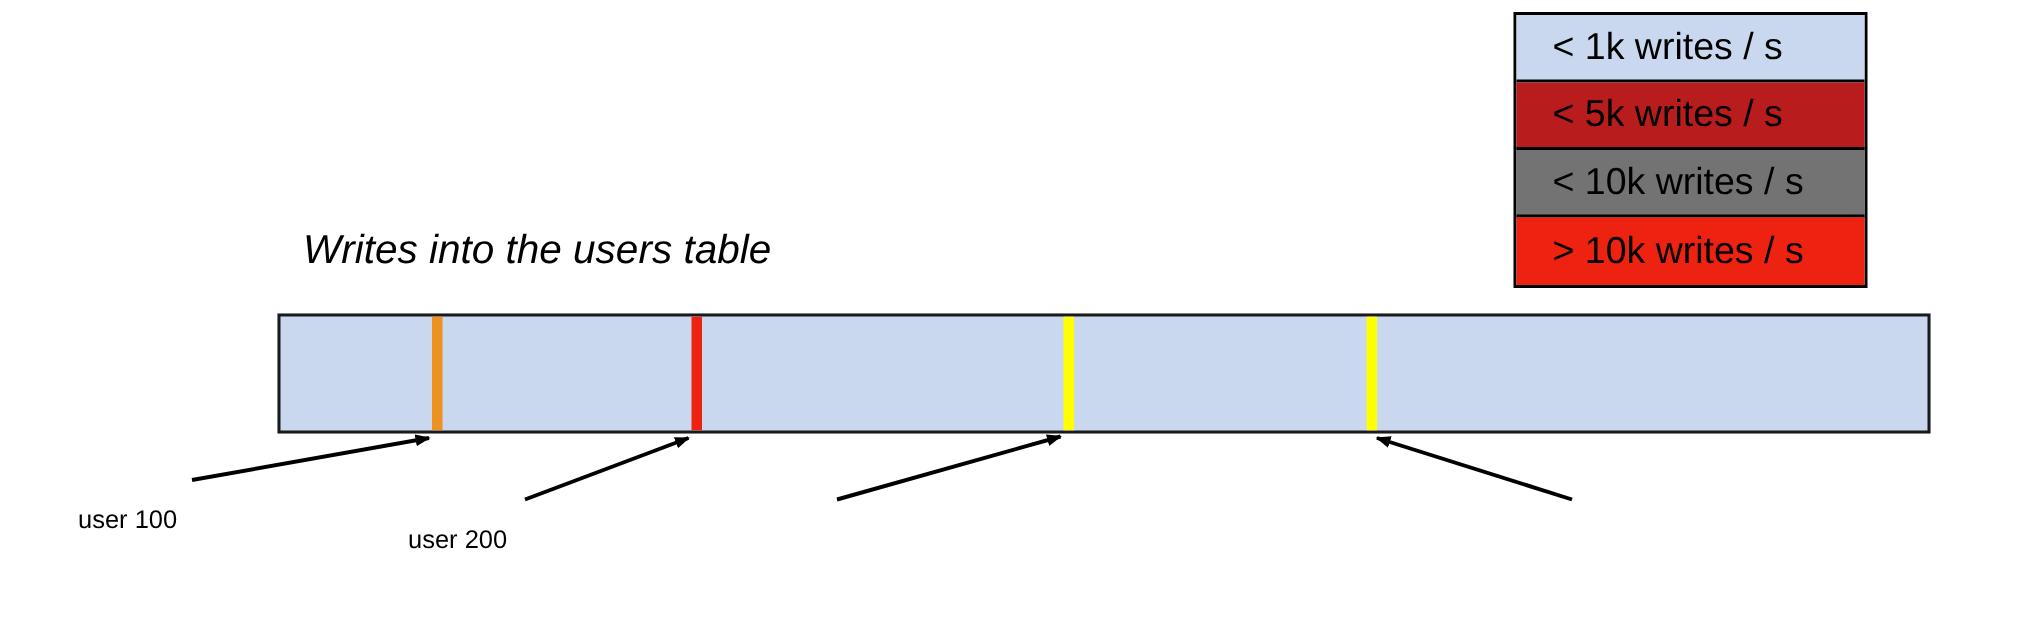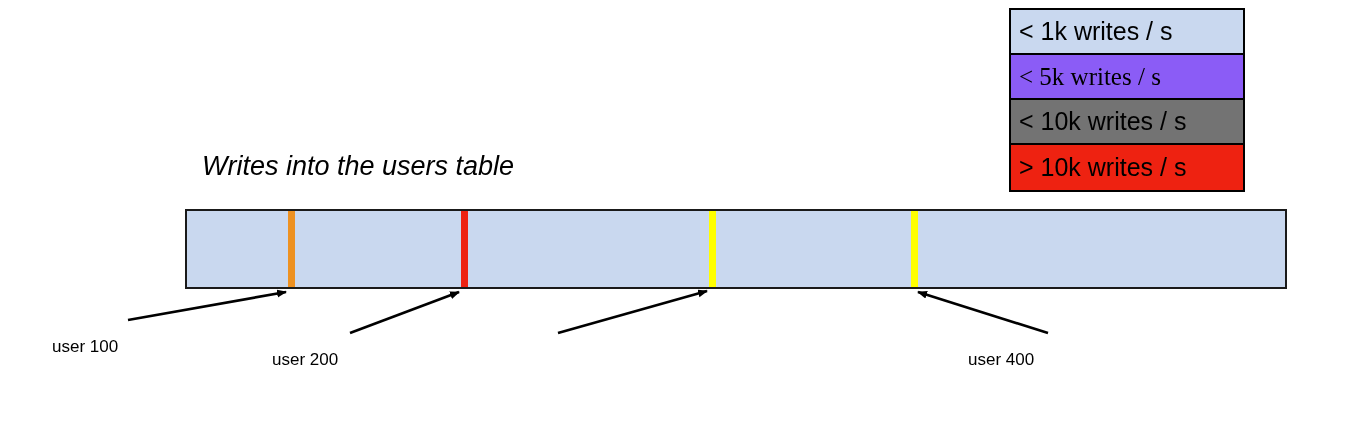--- a/index.html
+++ b/index.html
@@ -27,21 +27,21 @@
     border: 2px solid #000000;
     box-sizing: border-box;
     background: #ffffff;
   }
   .legend-row {
     height: 45px;
     box-sizing: border-box;
     border-bottom: 2px solid #000000;
     display: flex;
     align-items: center;
-    padding-left: 8px;
+    padding-left: 24px;
   }
   .legend-row:last-child {
     border-bottom: none;
   }
   .legend-label {
     font-size: 25px;
     color: #000000;
     line-height: 1;
     white-space: nowrap;
     letter-spacing: 0px;
@@ -95,21 +95,21 @@
 </style>
 </head>
 <body>
 
 <div id="canvas">
 
   <div class="legend">
     <div class="legend-row" style="background:#c9d8ef;">
       <span class="legend-label">&lt; 1k writes / s</span>
     </div>
-    <div class="legend-row" style="background:#8b5cf6;font-family:Liberation Serif, serif;">
+    <div class="legend-row" style="background:#b91c1c;">
       <span class="legend-label">&lt; 5k writes / s</span>
     </div>
     <div class="legend-row" style="background:#737373;">
       <span class="legend-label">&lt; 10k writes / s</span>
     </div>
     <div class="legend-row" style="background:#ee2211;">
       <span class="legend-label">&gt; 10k writes / s</span>
     </div>
   </div>
 
@@ -129,15 +129,14 @@
       </marker>
     </defs>
     <line x1="128" y1="320" x2="286" y2="292" stroke="#000000" stroke-width="2.6" marker-end="url(#ah)"></line>
     <line x1="350" y1="333" x2="459" y2="292" stroke="#000000" stroke-width="2.6" marker-end="url(#ah)"></line>
     <line x1="558" y1="333" x2="707" y2="291" stroke="#000000" stroke-width="2.6" marker-end="url(#ah)"></line>
     <line x1="1048" y1="333" x2="918" y2="292" stroke="#000000" stroke-width="2.6" marker-end="url(#ah)"></line>
   </svg>
 
   <div class="user-label" style="left:52px; top:337px;">user 100</div>
   <div class="user-label" style="left:272px; top:350px;">user 200</div>
-  <div class="user-label" style="left:968px; top:350px;">user 400</div>
 
 </div>
 
 </body></html>

